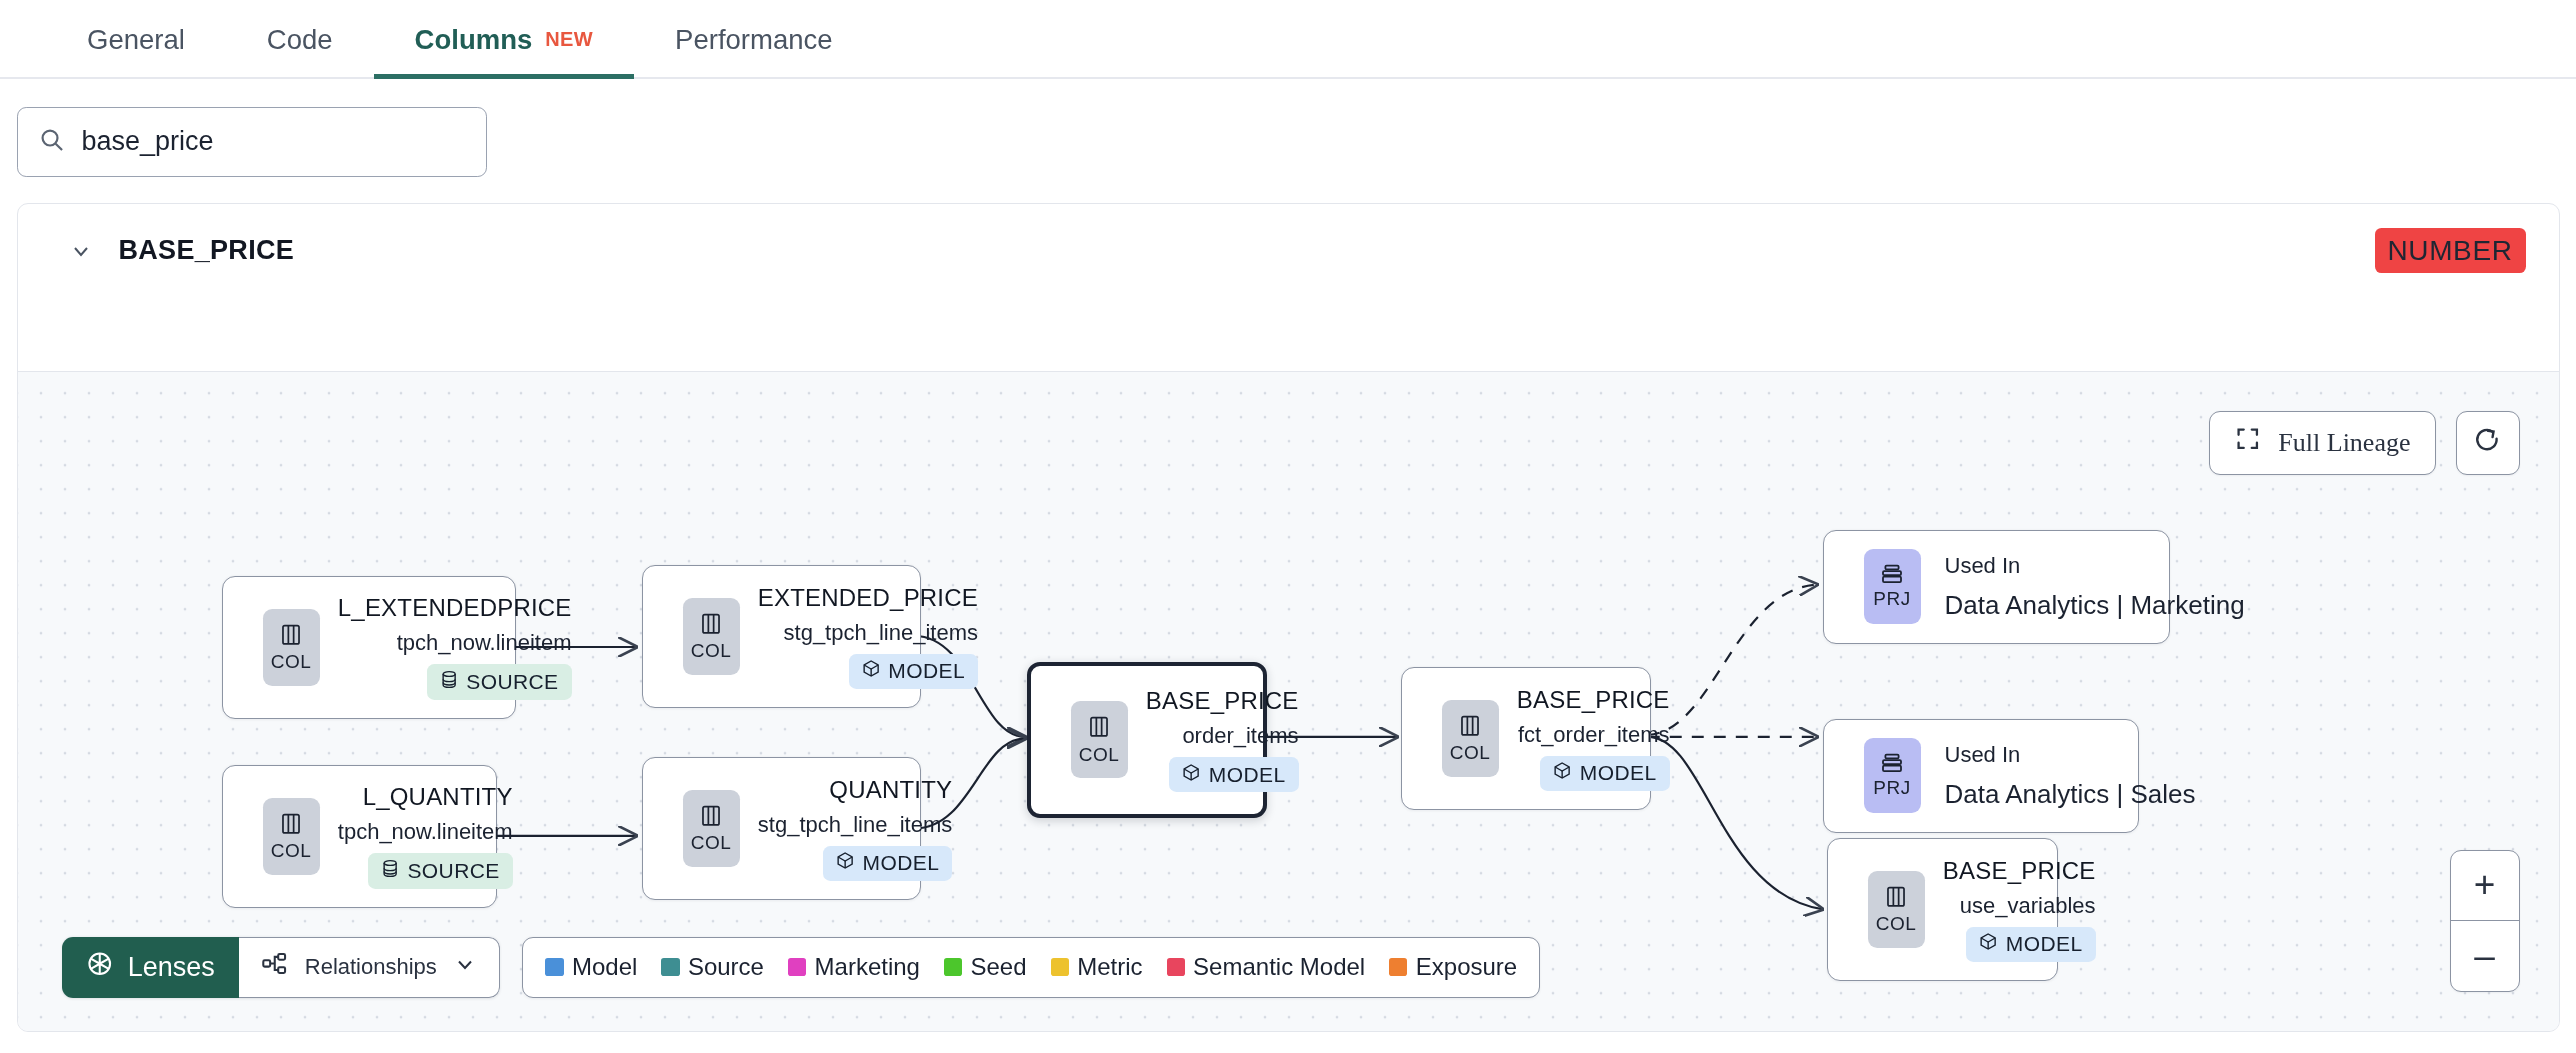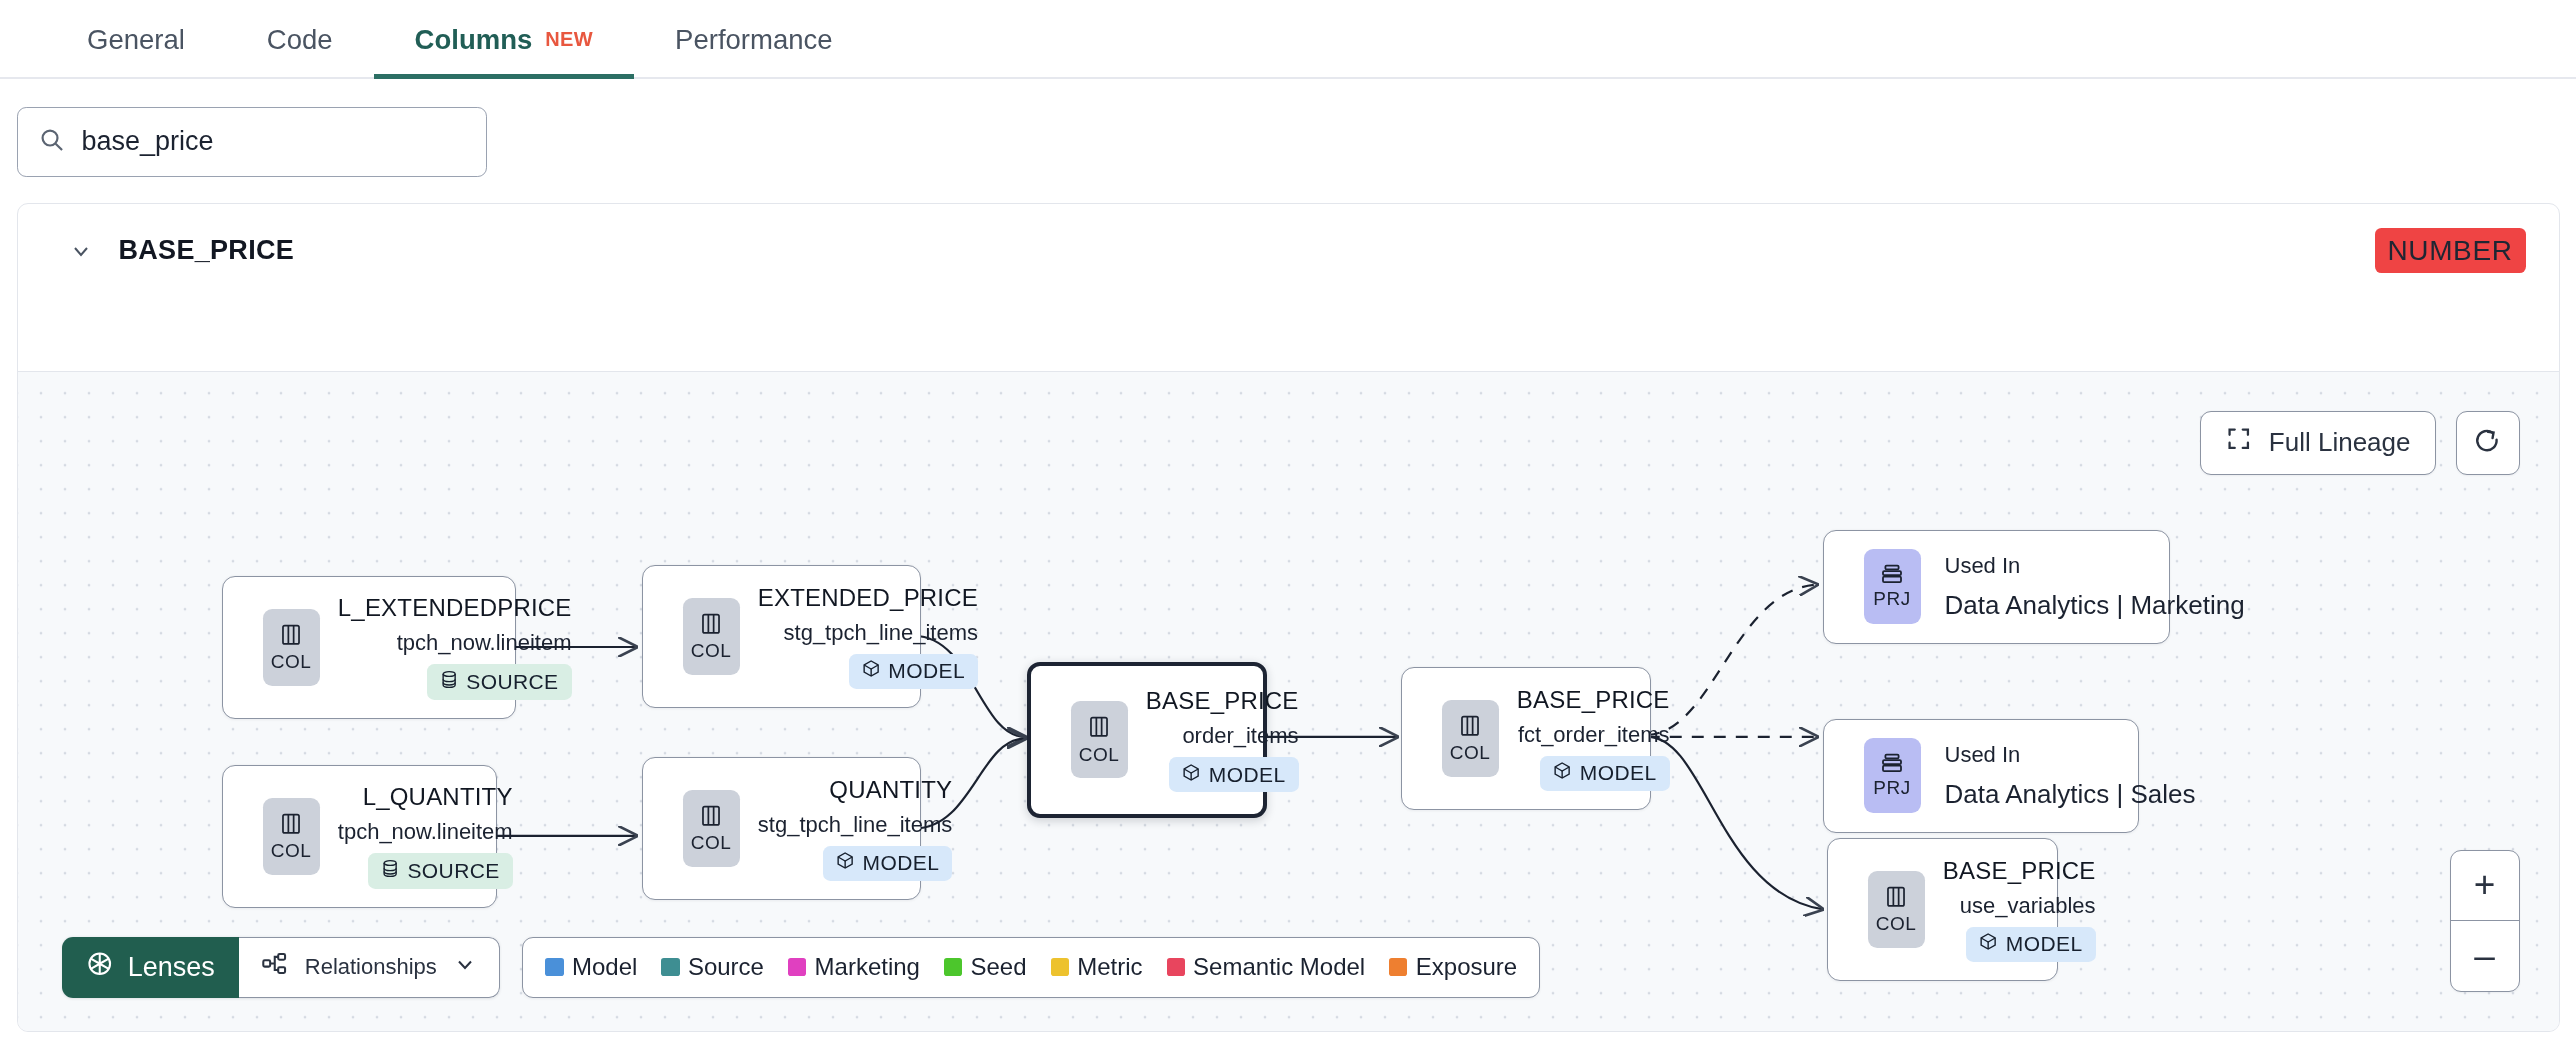--- a/index.html
+++ b/index.html
@@ -165,21 +165,21 @@
     display: inline-flex; align-items: center; gap: 8.3px;
     padding: 5.5px 13px; border-radius: 7.3px;
     font-size: 21px; color: #17202e; letter-spacing: 0.4px;
   }
   .pill.model  { background: #d7e8fa; }
   .pill.source { background: #d9eee4; }
 
   
   .ctl-topright {
     position: absolute; right: 39px; top: 39px;
-    display: flex; gap: 20px; align-items: center;
+    display: flex; gap: 20px; align-items: center; font-family: Liberation Serif, serif;
   }
   .btn {
     background: #fff; border: 1.8px solid #8c94a3; border-radius: 11px;
     display: flex; align-items: center; justify-content: center;
     cursor: pointer;
     box-shadow: 0 0.9px 1.8px rgba(20,25,40,.05);
   }
   .btn-full { height: 64px; padding: 0 24px; gap: 16.5px; }
   .btn-full span { font-size: 26px; color: #2a3240; }
   .btn-refresh { width: 64px; height: 64px; }

